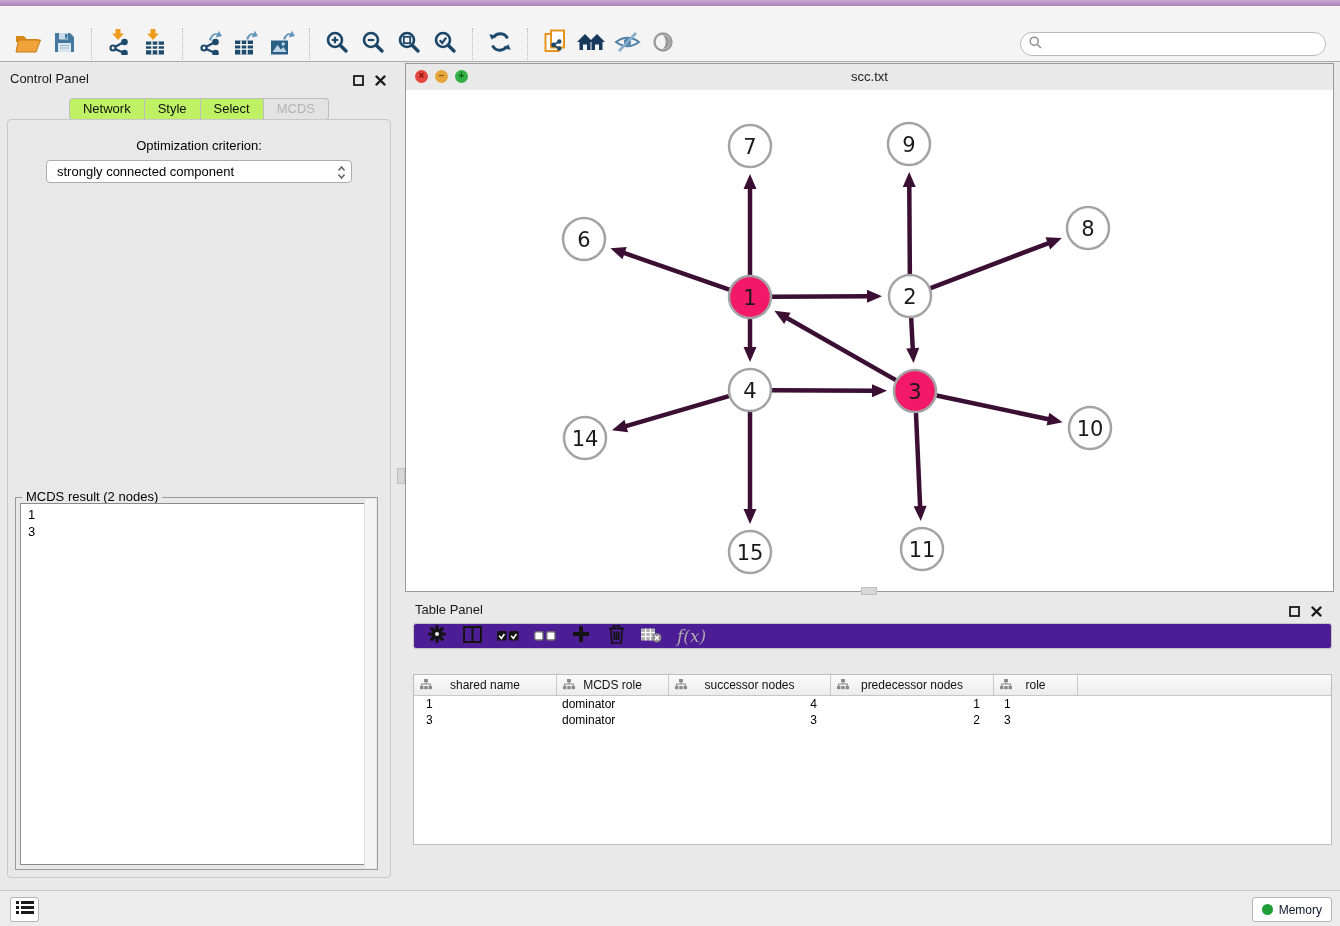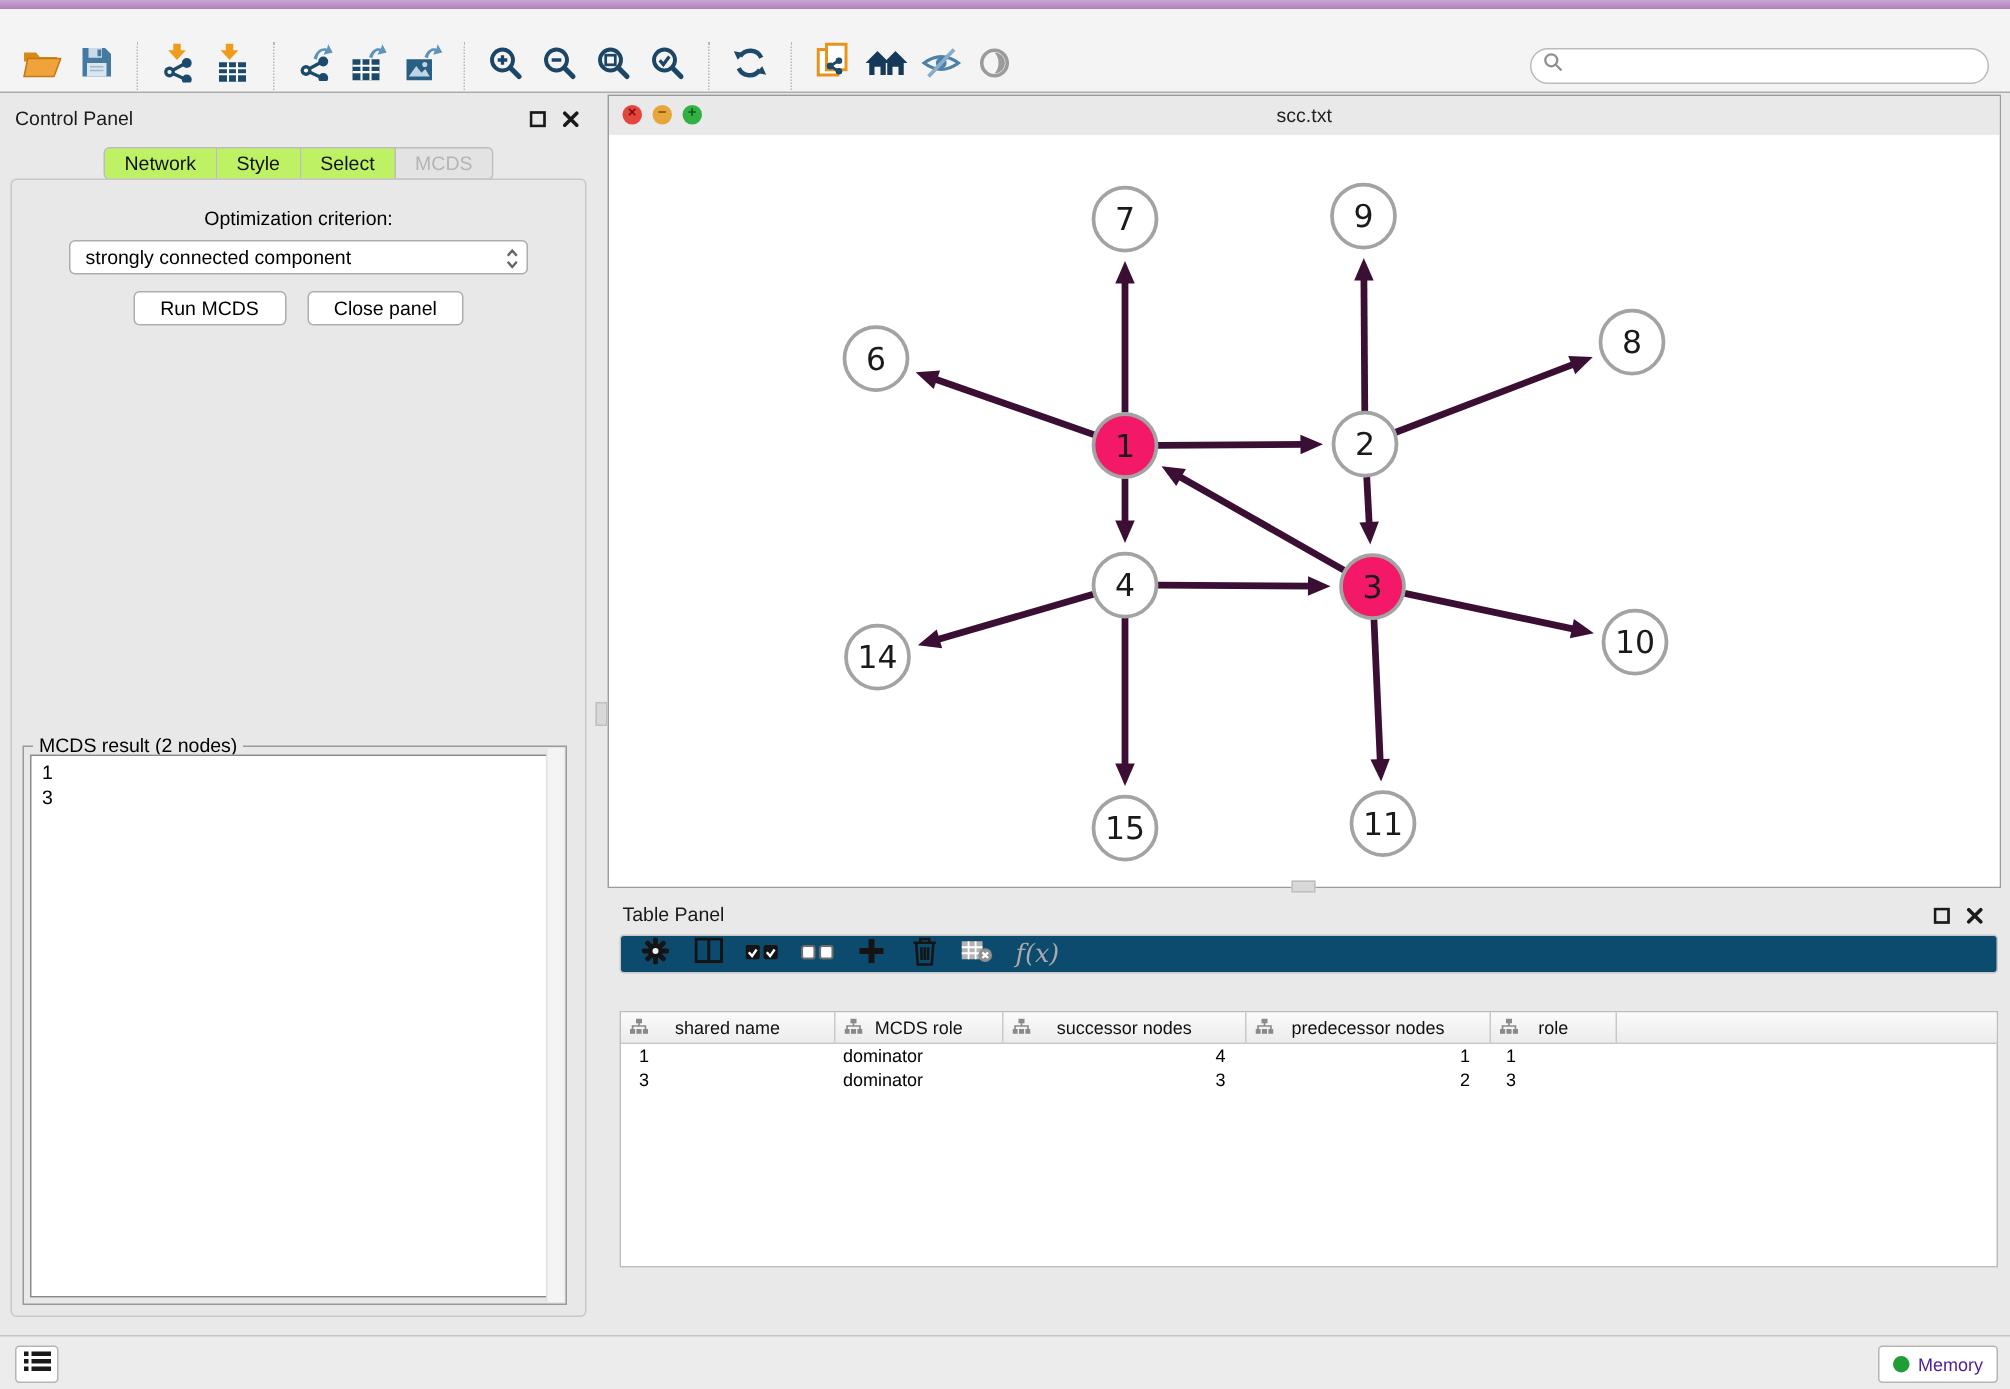--- a/index.html
+++ b/index.html
@@ -51,40 +51,40 @@
   .tl{width:13px;height:13px;border-radius:50%;font-size:10px;font-weight:bold;text-align:center;line-height:12px;}
   .tl-red{background:#E4453C;color:#7A120B;}
   .tl-yellow{background:#E7A63B;color:#7D5609;}
   .tl-green{background:#32B043;color:#0E5B1A;}
   .nw-title{text-align:center;line-height:25px;font-size:13px;color:#222;}
   .nw-canvas{position:absolute;left:0;top:26px;right:0;bottom:0;background:#fff;}
   .v-handle{position:absolute;left:397px;top:468px;width:8px;height:16px;background:#D8D8D8;border:1px solid #BFBFBF;box-sizing:border-box;}
   .h-handle{position:absolute;left:861px;top:587px;width:16px;height:8px;background:#D8D8D8;border:1px solid #BFBFBF;box-sizing:border-box;z-index:5;}
   
   #table-panel{position:absolute;left:405px;top:594px;width:929px;height:296px;}
-  .tp-toolbar{position:absolute;left:8px;right:2px;top:29px;height:26px;background:#0c4a6e;border:1px solid #C7C7C7;
+  .tp-toolbar{position:absolute;left:8px;right:2px;top:29px;height:26px;background:#4c1d95;border:1px solid #C7C7C7;
               border-radius:3px;display:flex;align-items:center;gap:15px;padding:0 13px;box-sizing:border-box;}
   .tp-ico{display:flex;align-items:center;justify-content:center;min-width:20px;}
   .fx{font-family:"DejaVu Serif",serif;font-style:italic;font-size:17px;color:#ABABAB;}
   .tp-table{position:absolute;left:8px;right:2px;top:80px;height:171px;background:#fff;border:1px solid #BDBDBD;box-sizing:border-box;}
   .thead{display:flex;height:20px;background:linear-gradient(#FBFBFB,#ECECEC);border-bottom:1px solid #C6C6C6;}
   .th{position:relative;box-sizing:border-box;border-right:1px solid #C9C9C9;display:flex;align-items:center;
       justify-content:center;font-size:12px;color:#111;}
   .th svg{position:absolute;left:6px;top:4px;}
   .tr{display:flex;height:16px;font-size:12px;color:#000;}
   .td{box-sizing:border-box;overflow:hidden;line-height:16px;}
   .td.num{text-align:right;padding-right:14px;}
   .tp-tabs{position:absolute;left:0;right:0;top:269px;display:flex;justify-content:center;}
   .tp-tabs .seg{height:21px;line-height:21px;}
   
   #status-bar{position:absolute;left:0;bottom:0;width:100%;height:36px;background:#ECECEC;border-top:1px solid #C6C6C6;box-sizing:border-box;}
   .sb-btn{position:absolute;top:6px;height:25px;background:#fff;border:1px solid #B5B5B5;border-radius:3px;
           display:flex;align-items:center;justify-content:center;box-sizing:border-box;}
   #list-btn{left:10px;width:29px;}
-  #memory-btn{right:8px;padding:0 9px;gap:6px;font-size:12px;color:#4c1d95;}
+  #memory-btn{right:8px;padding:0 9px;gap:6px;font-size:12px;color:#0f172a;}
   .mem-dot{width:11px;height:11px;border-radius:50%;background:#1F9E37;}
 </style>
 </head>
 <body>
 
 <div id="app">
 
   <div class="header">
     <div class="accent"></div>
     <div class="toolbar">
@@ -249,24 +249,20 @@
         <div class="seg">Select</div>
         <div class="seg active">MCDS</div>
       </div>
     <div class="cp-body">
       <div class="opt-label">Optimization criterion:</div>
       <div class="cselect">
         <span>strongly connected component</span>
         <svg width="9" height="15" viewBox="0 0 9 15">
             <path d="M1.5 5.5 L4.5 2 L7.5 5.5 M1.5 9.5 L4.5 13 L7.5 9.5" fill="none" stroke="#666" stroke-width="1.6"></path>
           </svg>
-      </div>
-      <div class="btn-row">
-        <div class="btn">Run MCDS</div>
-        <div class="btn">Close panel</div>
       </div>
       <div class="result-box">
         <div class="result-legend">MCDS result (2 nodes)</div>
         <div class="result-text">1
 3</div>
         <div class="result-scroll"></div>
       </div>
     </div>
   </div>
 

